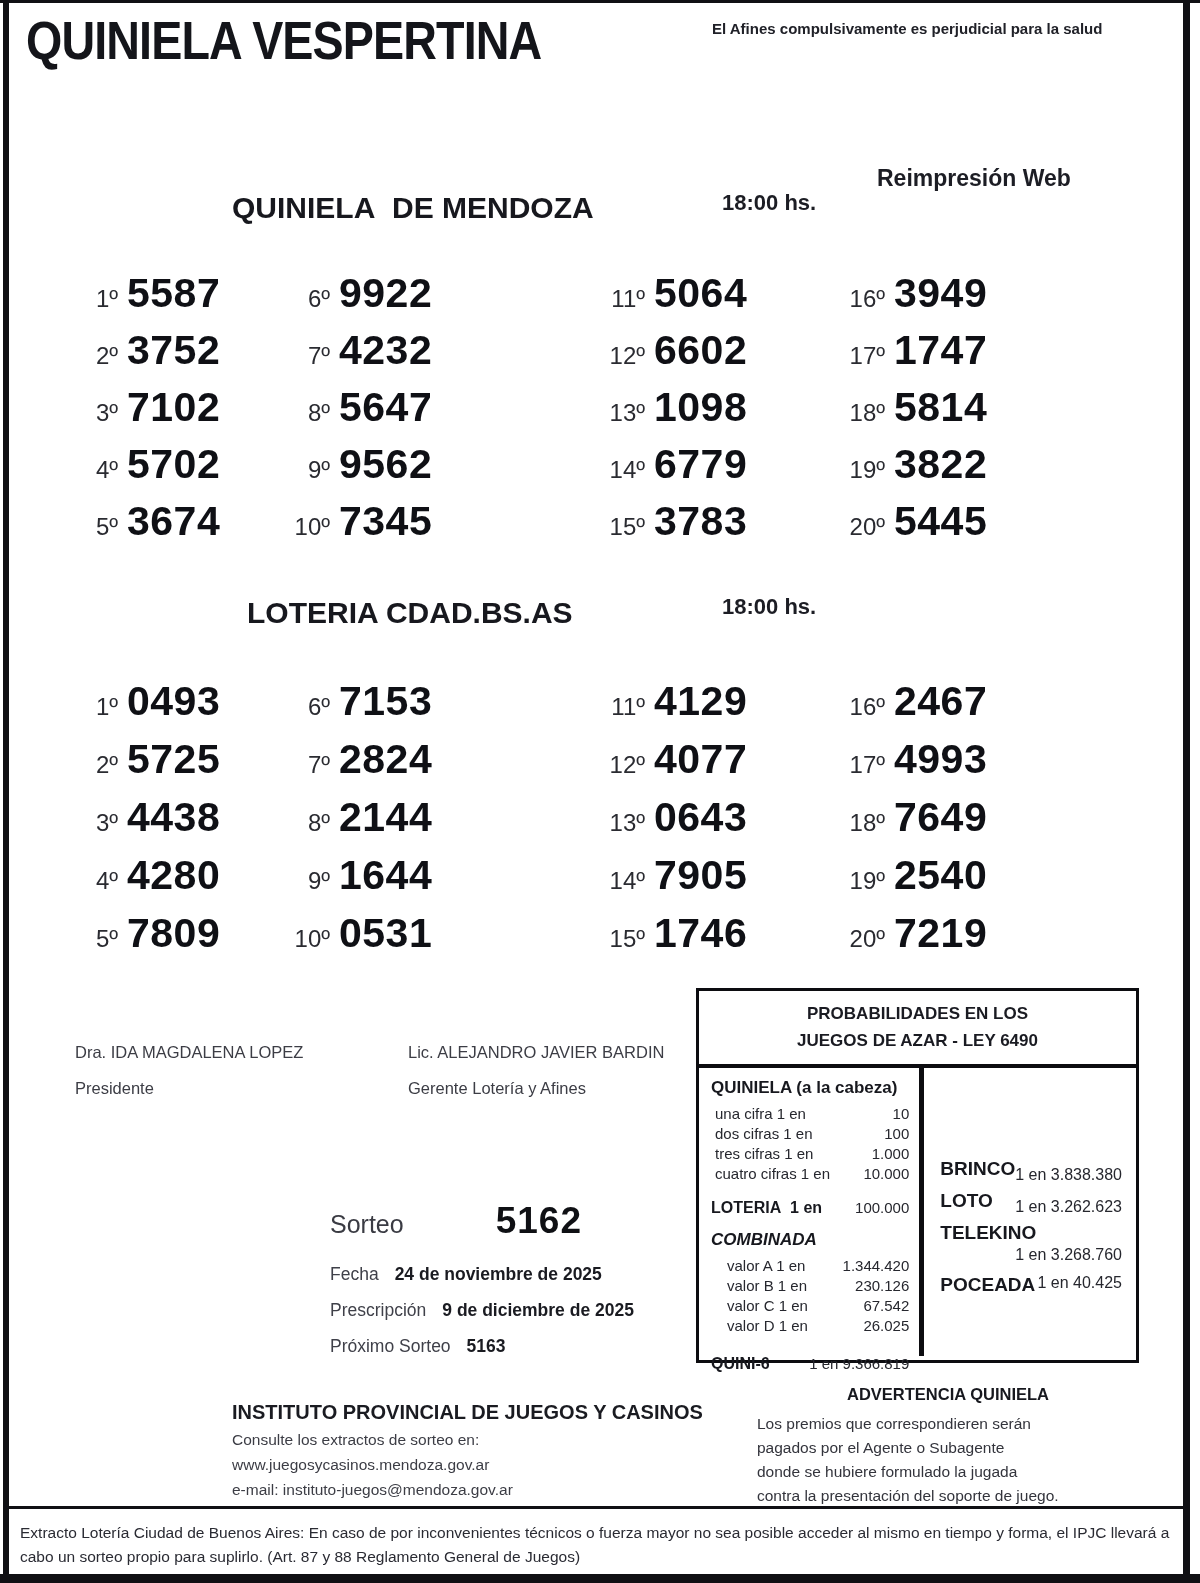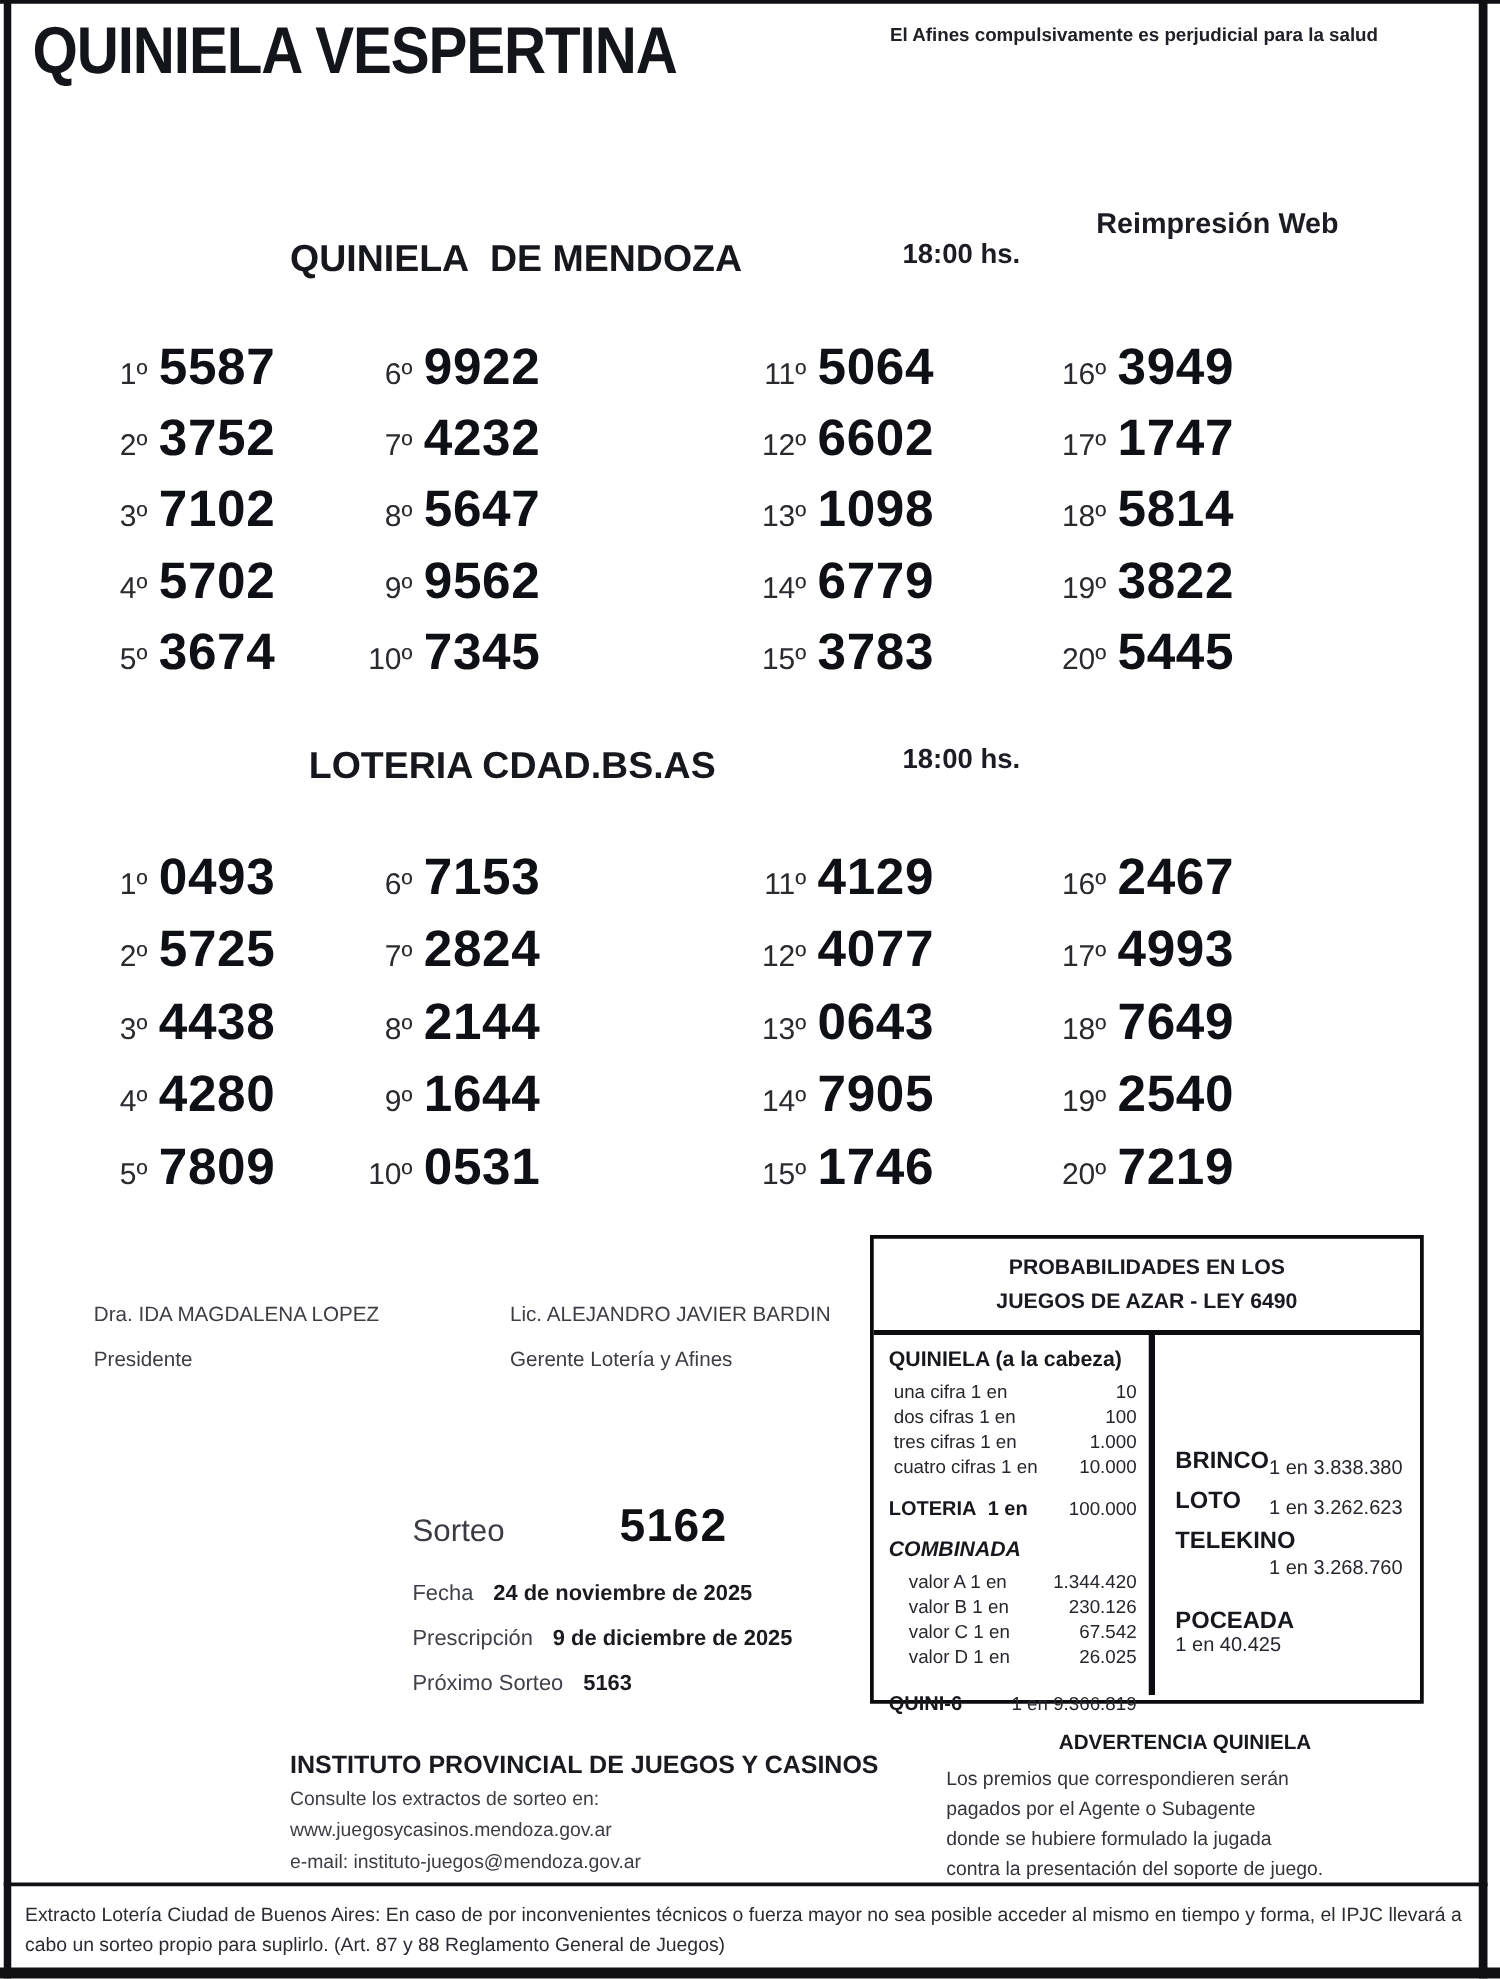--- a/index.html
+++ b/index.html
@@ -78,21 +78,21 @@
   .quini-row { margin-top:18px; }
   .prob-right { flex:1; padding:10px 14px 0 16px; font-size:16px; color:#26272e; }
   .game { display:flex; justify-content:space-between; align-items:flex-start; }
   .gname { font-size:19px; font-weight:bold; color:#17181e; white-space:nowrap; }
   .gval { white-space:nowrap; }
   .gval.stag { position:relative; top:8px; }
   .game.brinco { margin-top:80px; }
   .game.loto { margin-top:10px; }
   .telekino-name { margin-top:10px; }
   .gval-line { text-align:right; margin-top:2px; white-space:nowrap; }
-  .game.poceada { margin-top:22px;flex-direction:column; }
+  .game.poceada { margin-top:10px; }
 
   
   .draw-info { position:absolute; left:330px; top:1200px; width:380px; }
   .sorteo-row { display:flex; align-items:baseline;gap:44px; }
   .sorteo-label { font-size:25px; color:#3a3b43; }
   .sorteo-number { font-size:37px; font-weight:bold; color:#0f1014; margin-left:48px; letter-spacing:1px; }
   .draw-row { display:flex; align-items:baseline; font-size:17.5px; }
   .draw-row .dlabel { color:#3f4049; }
   .draw-row .dvalue { font-weight:bold; color:#1a1b21; margin-left:16px; }
   .draw-row.fecha { margin-top:22px; }

